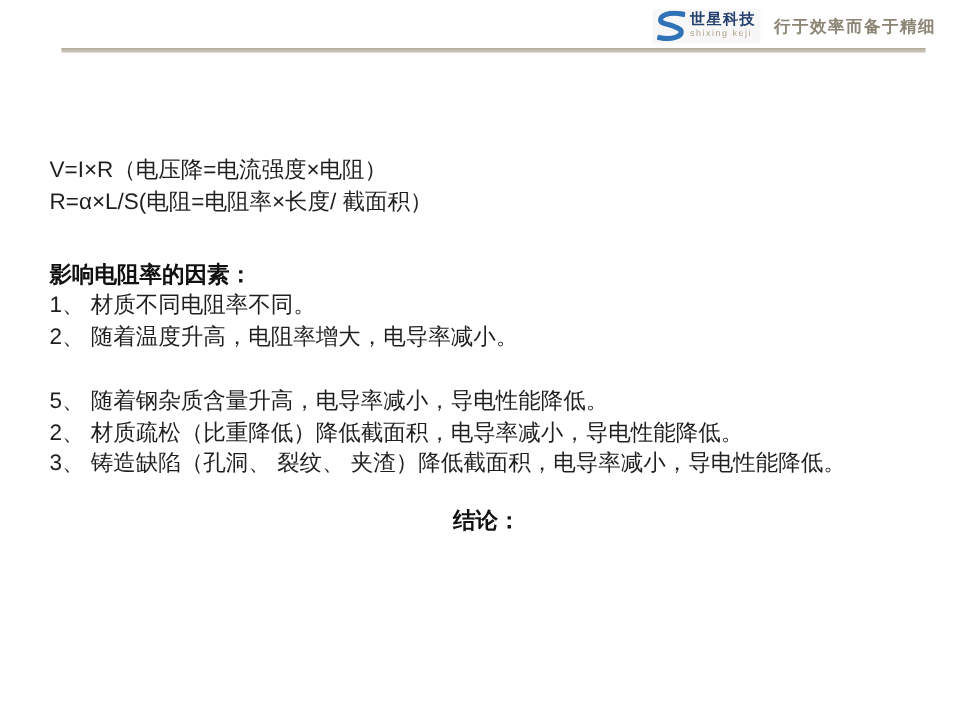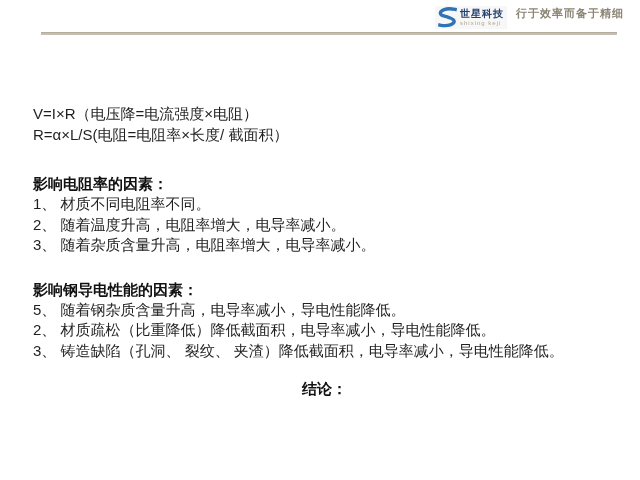--- a/index.html
+++ b/index.html
@@ -7,21 +7,21 @@
     position:relative;
     width:640px; height:480px;
     background:#ffffff;
     font-family:"Liberation Sans","DejaVu Sans",sans-serif;
     overflow:hidden;
   }
 
   
   .header {
     position:absolute; top:6px; right:16px;
-    display:flex; align-items:flex-start; gap:9px;
+    display:flex; align-items:center; gap:9px;
   }
   .logo {
     display:flex; align-items:center; gap:3px;
     background:#f7f7f7; padding:1px 3px;
   }
   .logo-icon { display:block; }
   .brand-stack { display:flex; flex-direction:column; line-height:1; }
   .brand-name {
     font-size:10px; font-weight:bold; color:#23406e; letter-spacing:1px;
   }
@@ -88,25 +88,23 @@
 
   <div class="content">
 
     <p class="formula">V=I×R（电压降=电流强度×电阻）</p>
     <p class="formula">R=α×L/S(电阻=电阻率×长度/ 截面积）</p>
 
     <div class="section">
       <p class="section-heading">影响电阻率的因素：</p>
       <p class="list-item">1、 材质不同电阻率不同。</p>
       <p class="list-item">2、 随着温度升高，电阻率增大，电导率减小。</p>
-      <p class="list-item">3、 随着杂质含量升高，电阻率增大，电导率减小。</p>
     </div>
 
     <div class="section section2">
-      <p class="section-heading">影响钢导电性能的因素：</p>
       <p class="list-item">5、 随着钢杂质含量升高，电导率减小，导电性能降低。</p>
       <p class="list-item">2、 材质疏松（比重降低）降低截面积，电导率减小，导电性能降低。</p>
       <p class="list-item">3、 铸造缺陷（孔洞、 裂纹、 夹渣）降低截面积，电导率减小，导电性能降低。</p>
     </div>
 
     <div class="section conclusion">
       <p class="section-heading">结论：</p>
     </div>
 
   </div>

